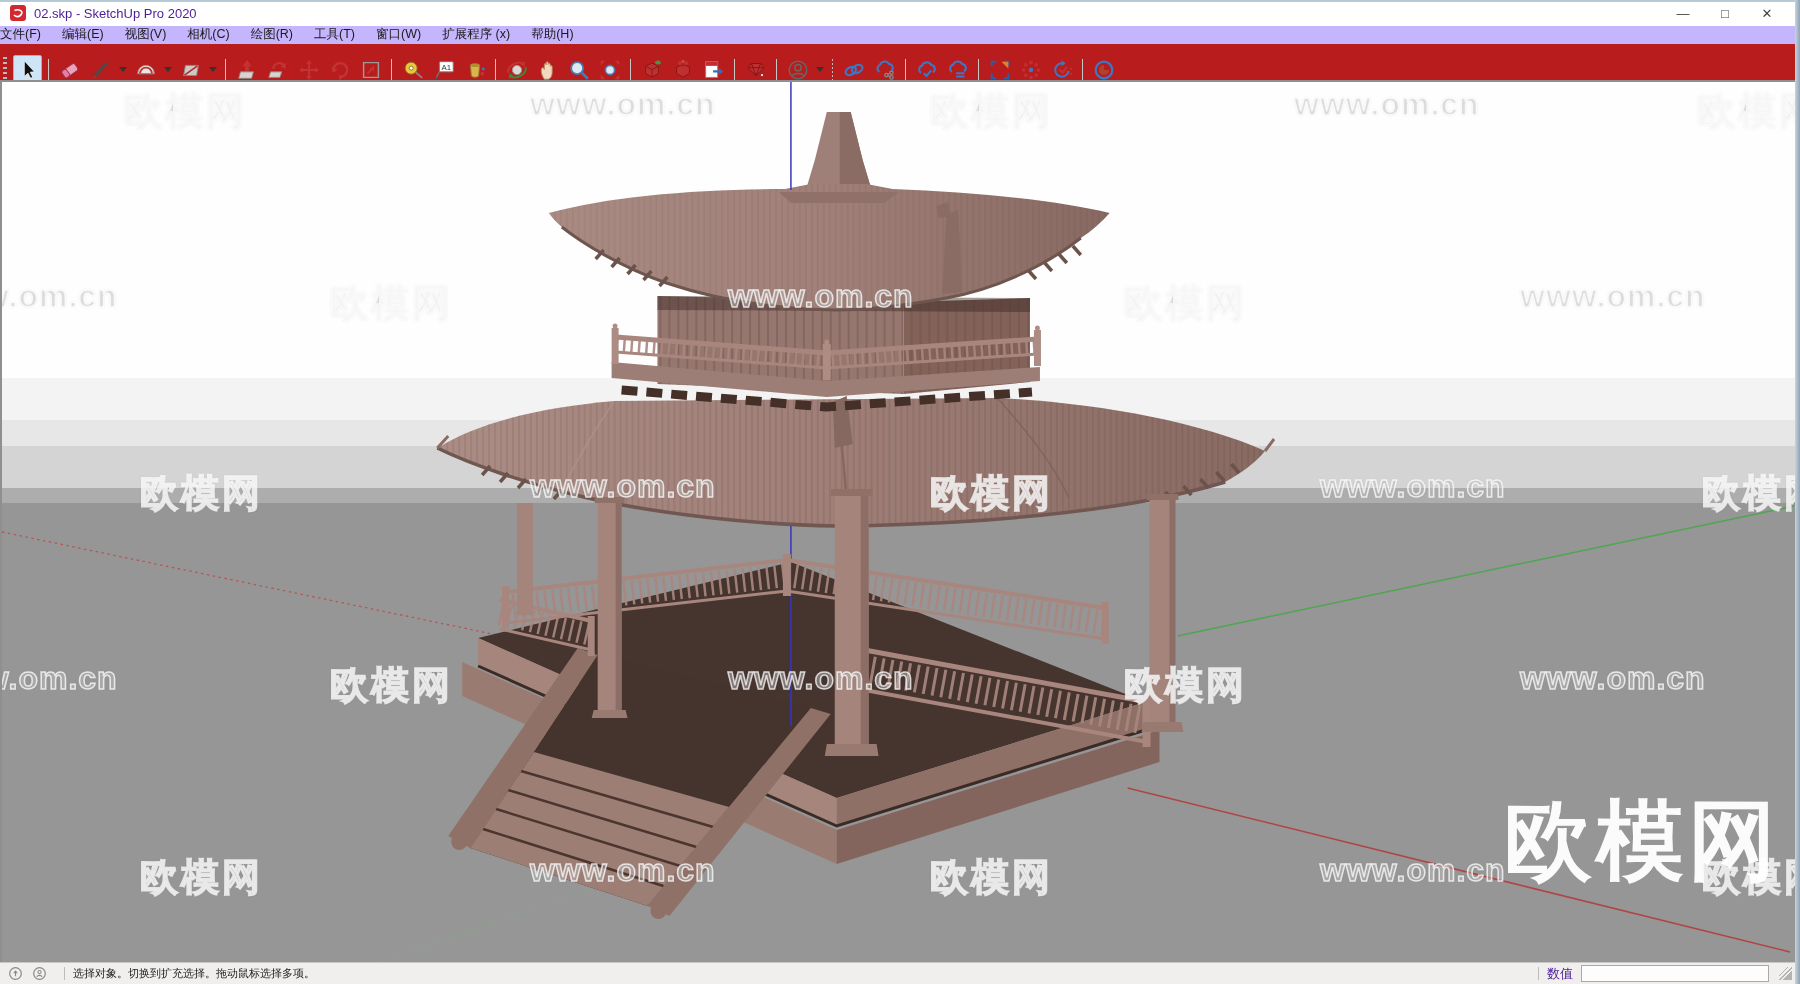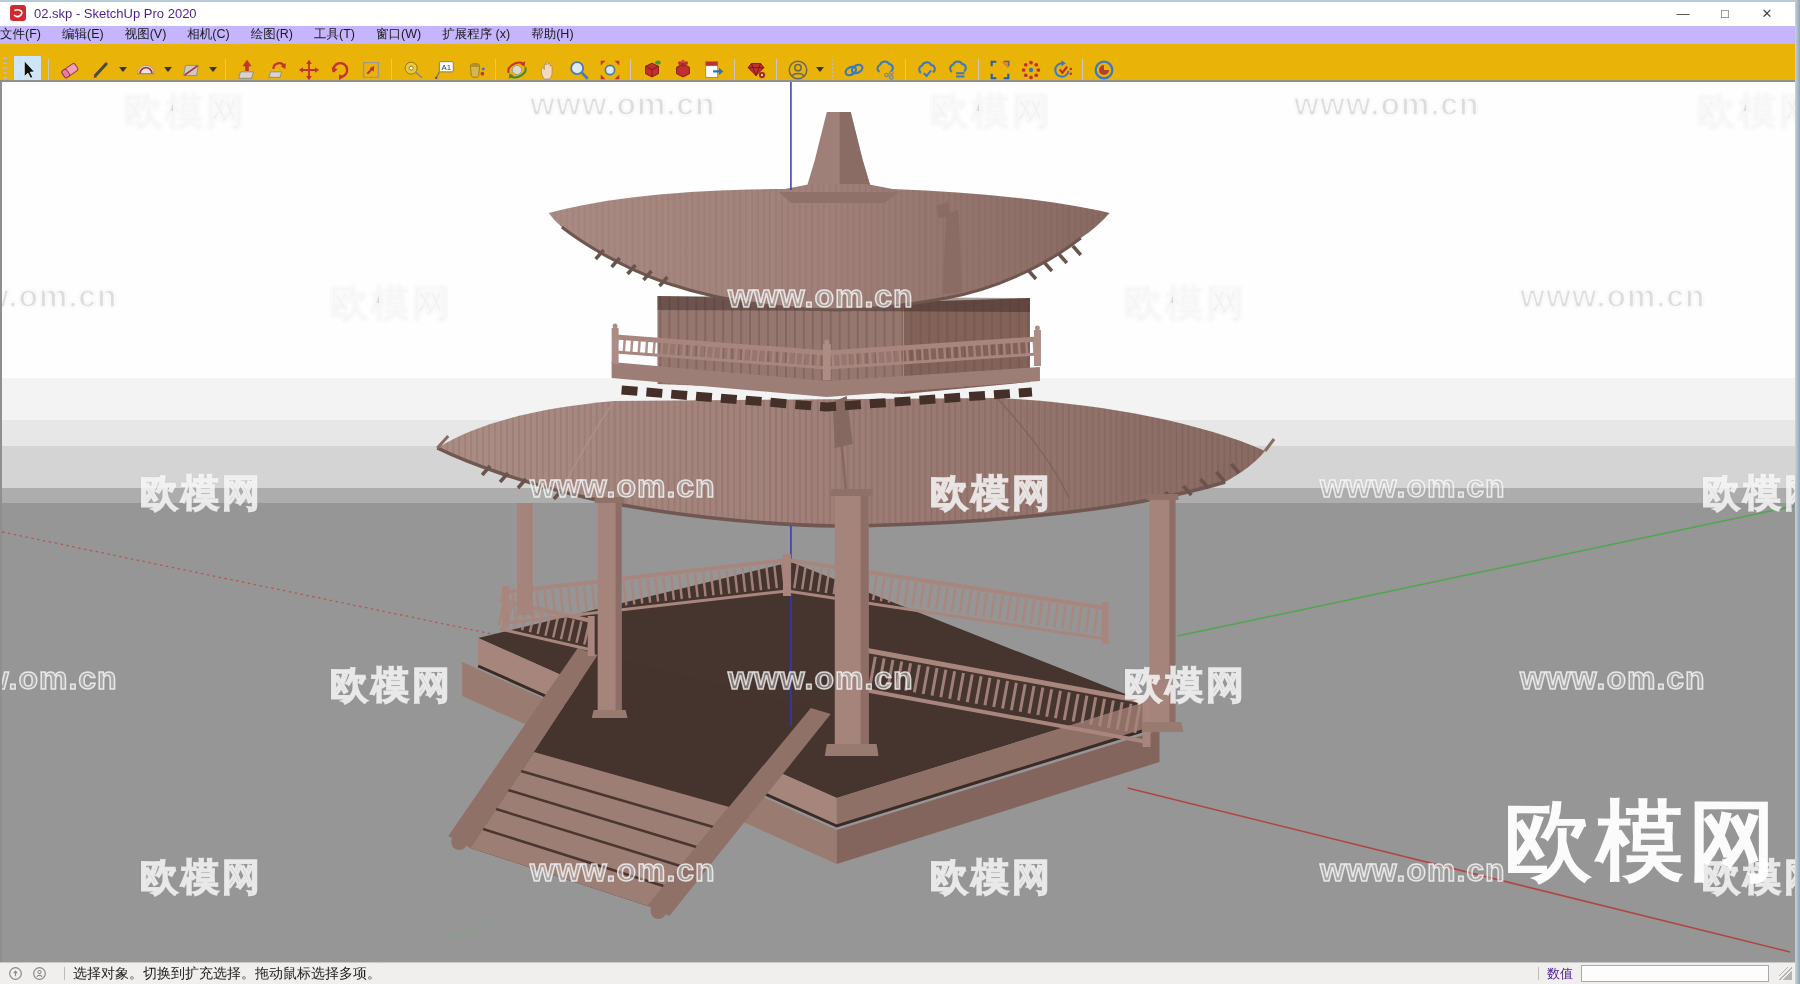--- a/index.html
+++ b/index.html
@@ -14,21 +14,21 @@
   #titlebar .logo{width:16px;height:16px;margin:0 8px 0 10px;}
   #titlebar .title{font-size:13px;color:#4c1d95;}
   .wincontrols{position:absolute;right:12px;top:0;height:26px;display:flex;}
   .wbtn{width:42px;height:26px;display:flex;align-items:center;justify-content:center;
         font-size:13px;color:#444;font-weight:300;cursor:default;}
   
   #menubar{position:absolute;left:0;top:26px;width:100%;height:18px;background:#c4b5fd;
            display:flex;align-items:flex-start;box-sizing:border-box;}
   .menu-item{font-size:12.5px;color:#1b1b1b;margin-right:21px;white-space:nowrap;}
   
-  #toolbar{position:absolute;left:0;top:44px;width:100%;height:52px;background:#eab308;
+  #toolbar{position:absolute;left:0;top:44px;width:100%;height:52px;background:#b91c1c;
            border-bottom:1px solid #d6d4d2;display:flex;align-items:center;box-sizing:border-box;}
   .tb-grip{width:4px;height:26px;margin:0 5px 0 3px;
      background:repeating-linear-gradient(180deg,#b9b9b9 0 2px,transparent 2px 5px);}
   .tbtn{width:29px;height:29px;display:flex;align-items:center;justify-content:center;border-radius:2px;margin:0 1px;}
   .tbtn svg{display:block;}
   .tbtn.active{background:#cde5f7;border:1px solid #86b8e0;box-sizing:border-box;}
   .tsep{width:1px;height:22px;background:#c9c7c5;margin:0 5px;}
   .tsep.dotted{background:repeating-linear-gradient(180deg,#bbb 0 2px,transparent 2px 4px);}
   .caret{width:0;height:0;border-left:4px solid transparent;border-right:4px solid transparent;
          border-top:5px solid #333;margin:0 3px;}
@@ -43,21 +43,21 @@
       color:rgba(255,255,255,0.20);-webkit-text-stroke:1.5px rgba(255,255,255,0.75);
       text-shadow:0 0 2px rgba(145,145,145,0.40);}
   .wm-url{font-size:32px;letter-spacing:1px;}
   .wm-big{position:absolute;left:1502px;top:700px;font-size:88px;font-weight:bold;color:#ffffff;
       opacity:.97;letter-spacing:4px;white-space:nowrap;}
   
   #statusbar{position:absolute;left:0;top:962px;width:100%;height:22px;background:#f0efee;
       border-top:1px solid #c9c8c7;display:flex;align-items:center;box-sizing:border-box;padding:0 8px;}
   .st-icon{width:15px;height:15px;margin-right:9px;}
   .st-sep{width:1px;height:13px;background:#bcbcbc;margin:0 8px;}
-  .st-msg{font-size:14px;color:#1c1c1c;text-align:right;}
+  .st-msg{font-size:11px;color:#1c1c1c;text-align:right;}
   .st-right{margin-left:auto;display:flex;align-items:center;}
   .st-label{font-size:13px;color:#4c1d95;margin-right:8px;}
   .st-input{width:180px;height:15px;border:1px solid #a9a9a9;background:#fdfdfd;font-size:12px;padding:0 3px;}
   .st-grip{width:13px;height:13px;margin-left:10px;
      background:linear-gradient(135deg,transparent 0 6px,#b3b3b3 6px 7px,transparent 7px 9px,#b3b3b3 9px 10px,transparent 10px 12px,#b3b3b3 12px 13px);}
 </style>
 </head>
 <body>
 
 <div id="win">

